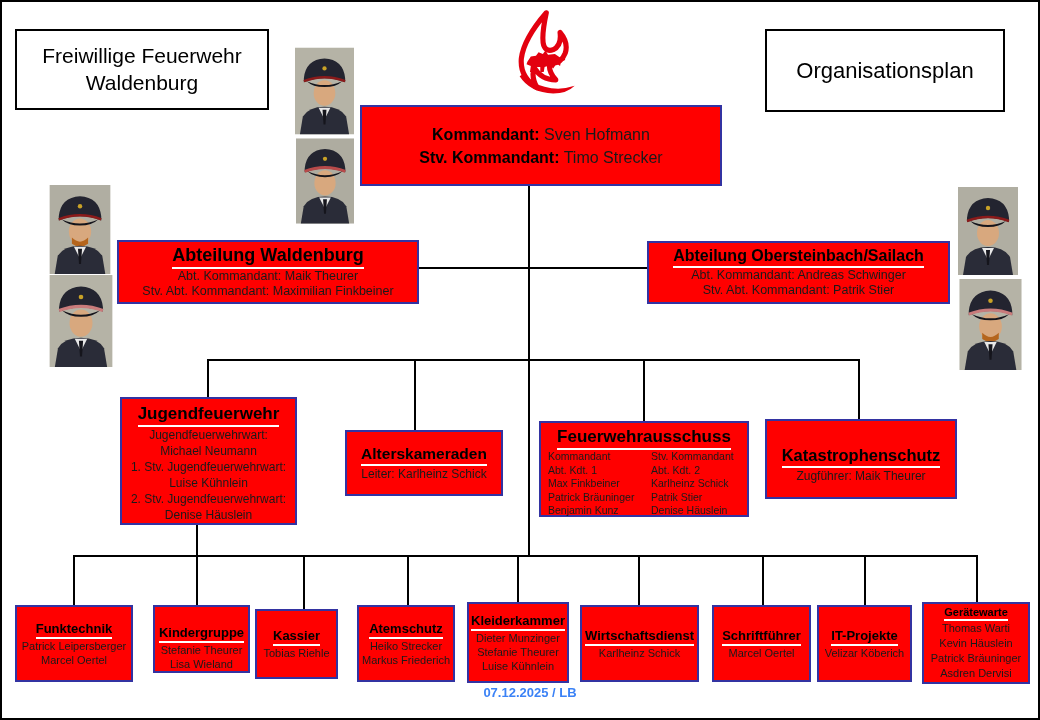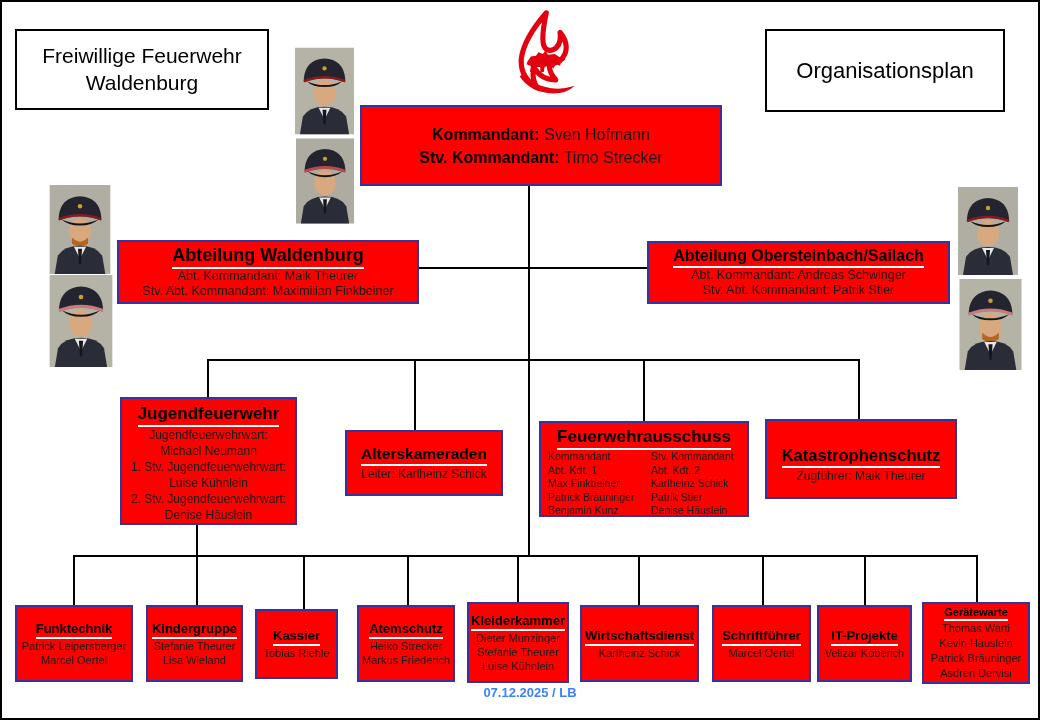--- a/index.html
+++ b/index.html
@@ -211,21 +211,21 @@
     <div class="rtitle" style="font-size:16.5px;"><span>Katastrophenschutz</span></div>
     <div style="font-size:12px;line-height:17px;">Zugführer: Maik Theurer</div>
   </div>
 
   <div class="rbox center" style="left:13px;top:603px;width:118px;height:77px;">
     <div class="rtitle" style="font-size:13px;"><span>Funktechnik</span></div>
     <div class="names">Patrick Leipersberger</div>
     <div class="names">Marcel Oertel</div>
   </div>
 
-  <div class="rbox center" style="left:144px;top:603px;width:97px;height:77px;">
+  <div class="rbox center" style="left:151px;top:603px;width:97px;height:68px;justify-content:flex-end;">
     <div class="rtitle" style="font-size:13px;"><span>Kindergruppe</span></div>
     <div class="names">Stefanie Theurer</div>
     <div class="names">Lisa Wieland</div>
   </div>
 
   <div class="rbox center" style="left:253px;top:607px;width:83px;height:70px;">
     <div class="rtitle" style="font-size:13px;"><span>Kassier</span></div>
     <div class="names">Tobias Riehle</div>
   </div>
 

